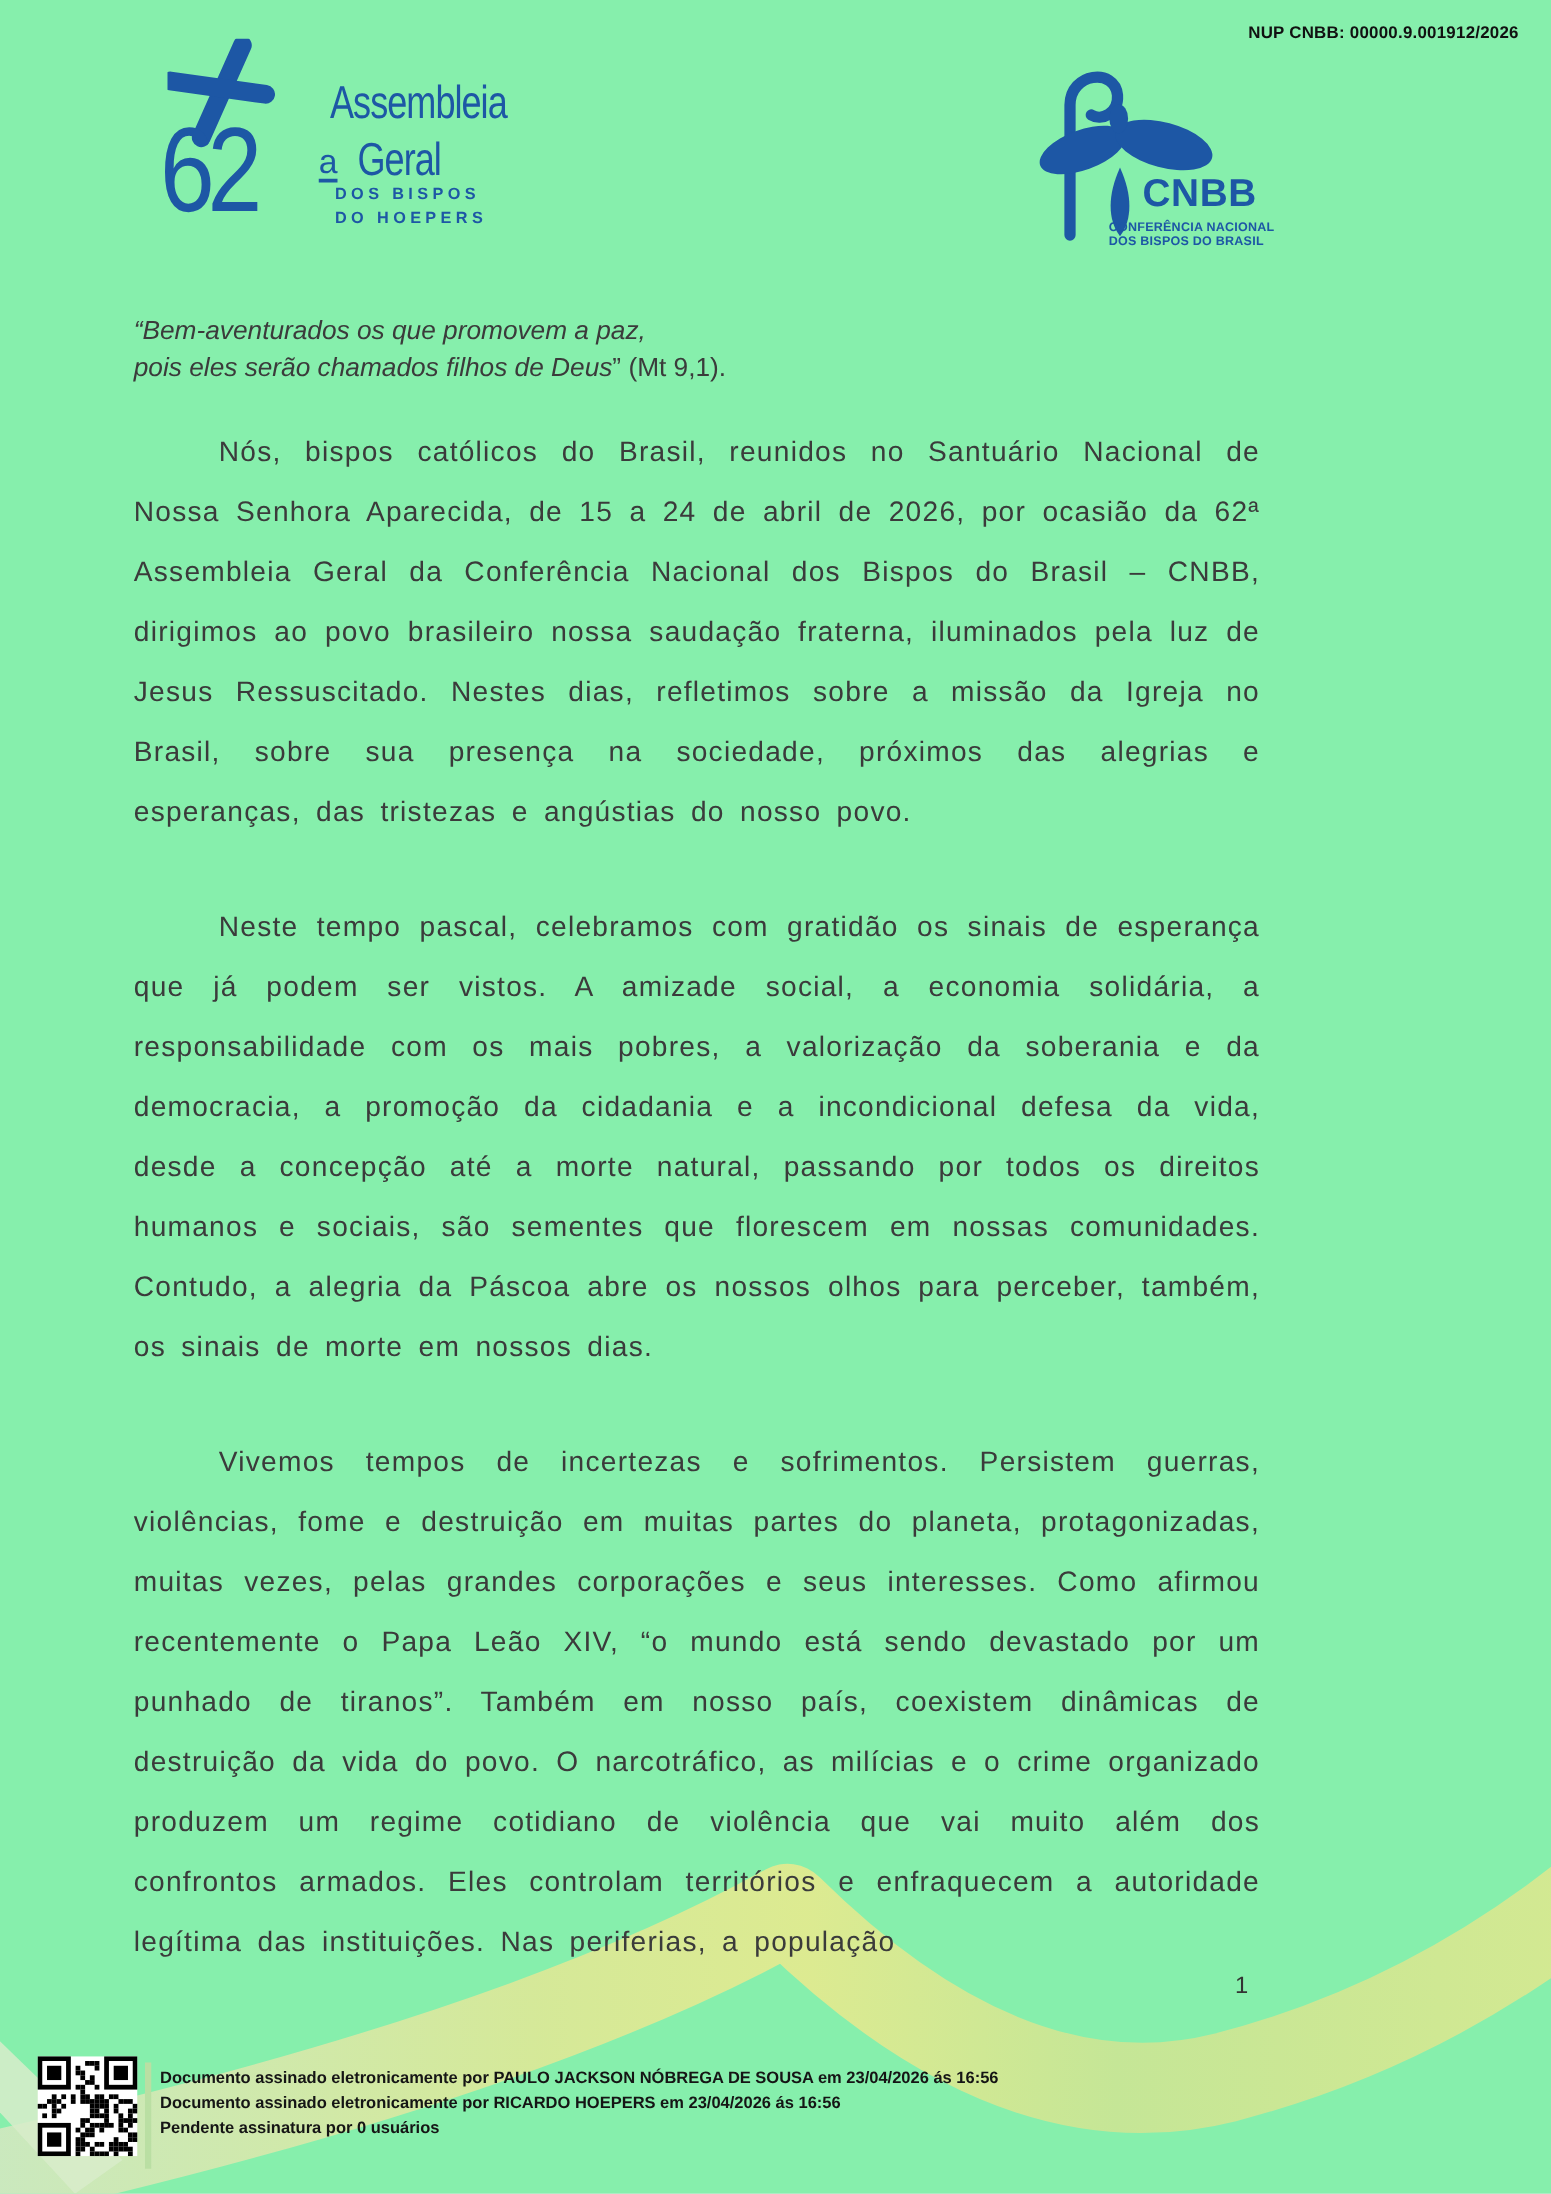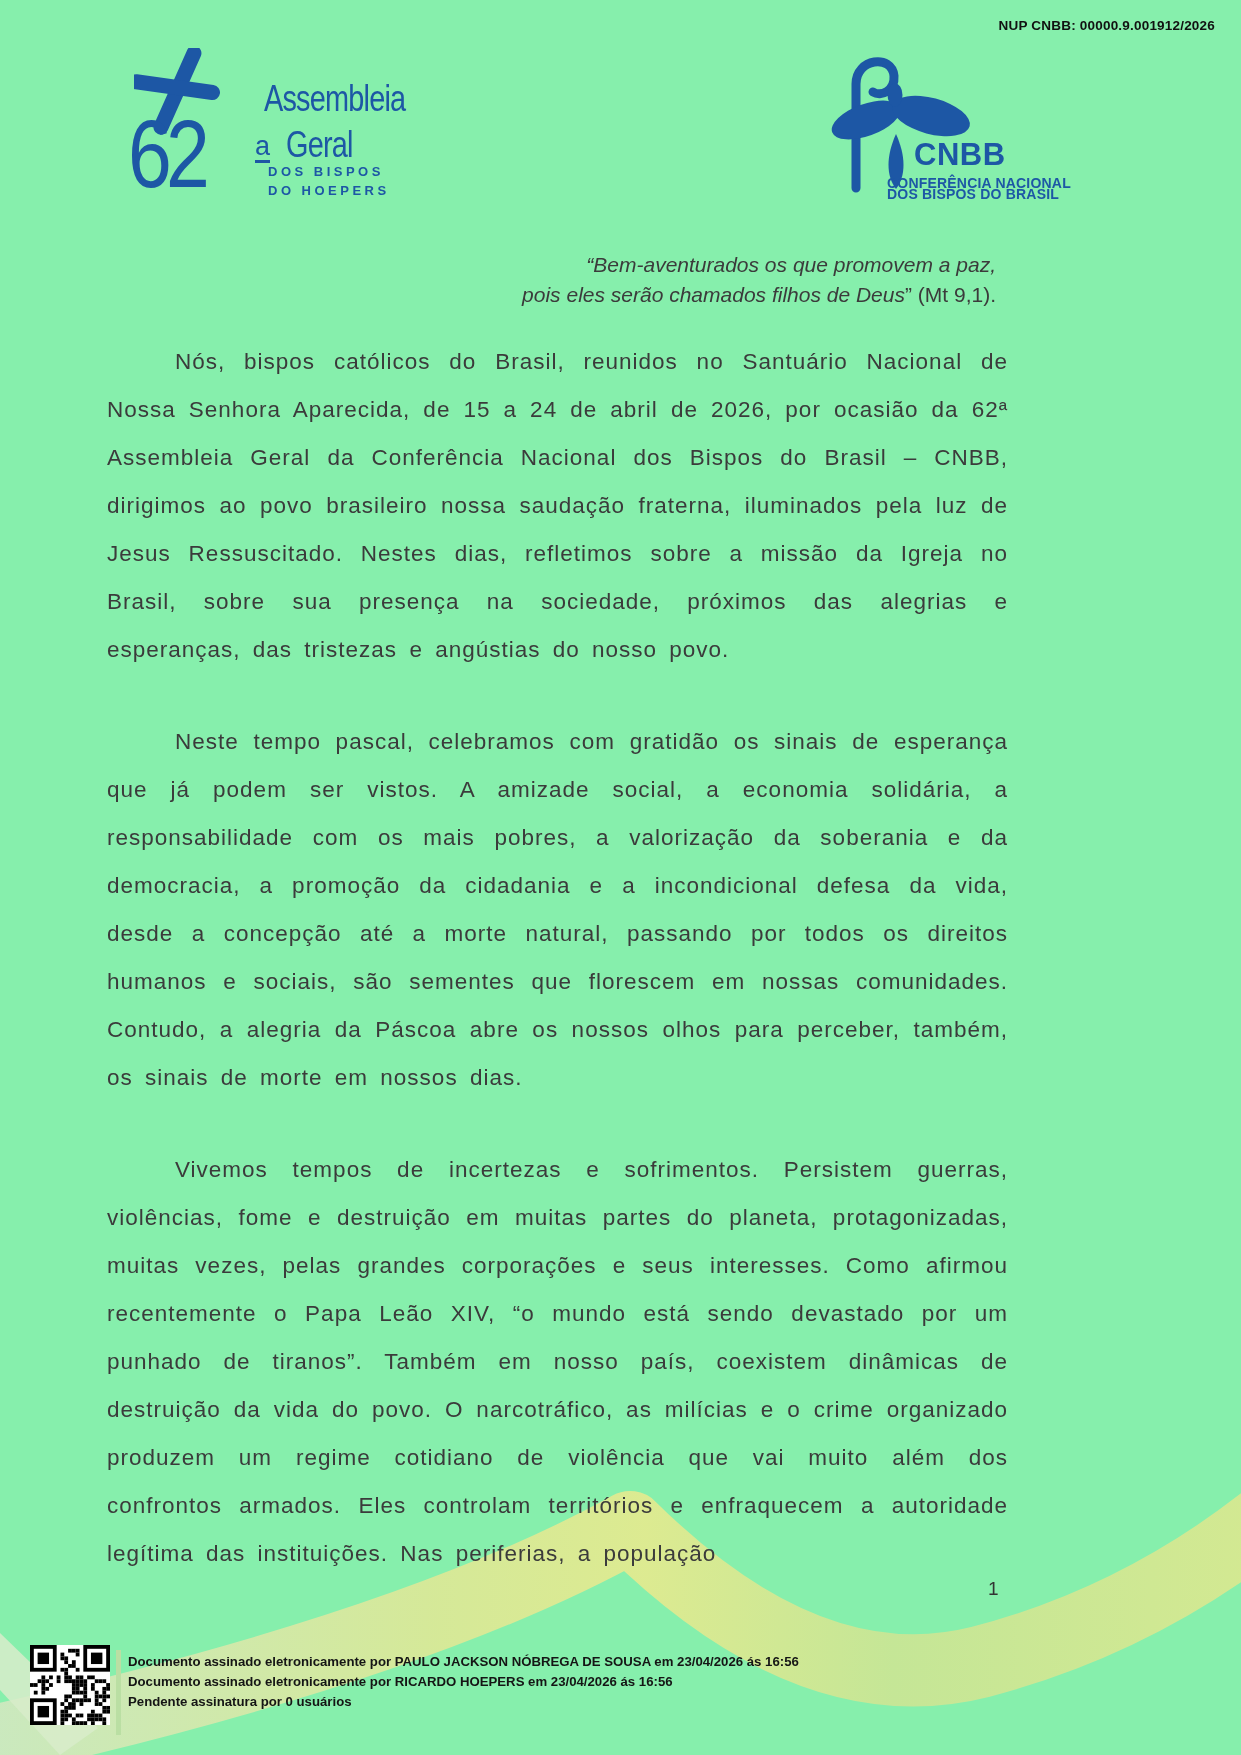--- a/index.html
+++ b/index.html
@@ -6,21 +6,21 @@
   .page{
     position:relative;width:1241px;height:1755px;background:#86efac;
     margin:0 auto;overflow:hidden;
     font-family:"Liberation Sans", sans-serif;color:#3b3b3b;
   }
   
   .nup{
     position:absolute;top:18px;right:26px;z-index:2;
     font-size:13.5px;font-weight:bold;color:#111;letter-spacing:.2px;
   }
-  .logo-left{position:absolute;left:128px;top:48px;width:300px;height:175px;z-index:2;color:#1d57a5;}
+  .logo-left{position:absolute;left:128px;top:31px;width:300px;height:175px;z-index:2;color:#1d57a5;}
   .logo-left .cross{position:absolute;left:6px;top:0;}
   .logo-left .num{
     position:absolute;left:0;top:58px;font-size:96px;line-height:1;
     letter-spacing:-7px;transform:scaleX(.82);transform-origin:left top;font-weight:400;
   }
   .logo-left .ord{
     position:absolute;left:127px;top:84px;font-size:27px;font-weight:400;
     border-bottom:3px solid #1d57a5;line-height:1.05;
   }
   .logo-left .l1{
@@ -28,28 +28,28 @@
     transform:scaleX(.78);transform-origin:left top;
   }
   .logo-left .l2{
     position:absolute;left:158px;top:76px;font-size:37px;letter-spacing:-1px;
     transform:scaleX(.78);transform-origin:left top;
   }
   .logo-left .l3{position:absolute;left:140px;top:116px;font-size:13px;letter-spacing:3.5px;font-weight:bold;}
   .logo-left .l4{position:absolute;left:140px;top:135px;font-size:13px;letter-spacing:3.5px;font-weight:bold;}
   .logo-right{position:absolute;left:828px;top:40px;width:200px;height:175px;z-index:2;color:#1d57a5;}
   .logo-right .acronym{position:absolute;left:86px;top:97px;font-size:31px;font-weight:bold;letter-spacing:.5px;}
-  .logo-right .sub{position:absolute;left:59px;top:138px;font-size:14px;font-weight:bold;letter-spacing:.2px;line-height:10.5px;white-space:nowrap;}
+  .logo-right .sub{position:absolute;left:59px;top:138px;font-size:10px;font-weight:bold;letter-spacing:.2px;line-height:10.5px;white-space:nowrap;}
   
   .content{position:absolute;left:107px;top:250px;width:901px;z-index:2;}
   .doc-title{
     text-align:center;font-weight:bold;color:#161616;font-size:25px;
     margin:0 0 46px;letter-spacing:.3px;
   }
-  .epigraph{text-align:right;font-size:21px;font-style:italic;line-height:30px;margin:0 12px 28px;}
+  .epigraph{text-align:left;font-size:21px;font-style:italic;line-height:30px;margin:0 0 28px;}
   .epigraph .suffix{font-style:normal;}
   .para{
     text-align:justify;text-indent:68px;font-size:22.5px;line-height:48px;
     margin:0 0 44px;letter-spacing:1px;word-spacing:5px;
   }
   .para:last-child{margin-bottom:0;}
   .page-num{position:absolute;left:988px;top:1578px;font-size:19px;color:#333;z-index:2;}
   
   .swoosh{position:absolute;left:0;top:0;width:1241px;height:1755px;z-index:1;pointer-events:none;}
   .qr{position:absolute;left:30px;top:1645px;z-index:3;}

